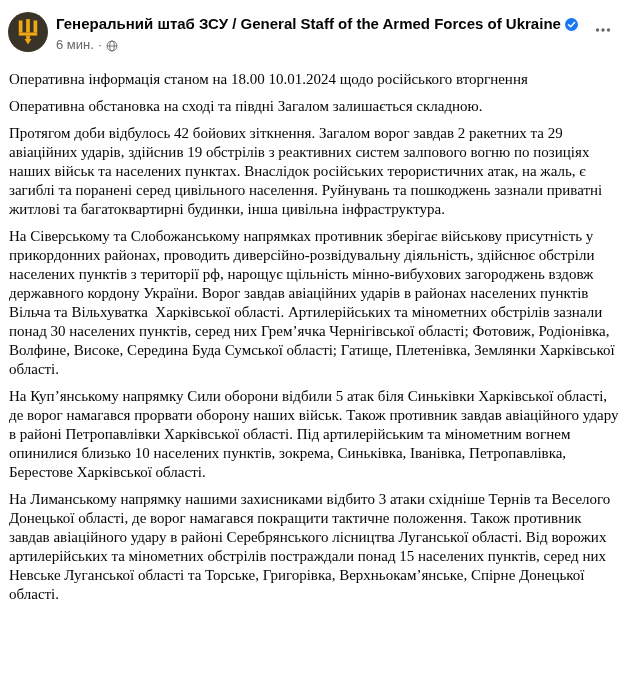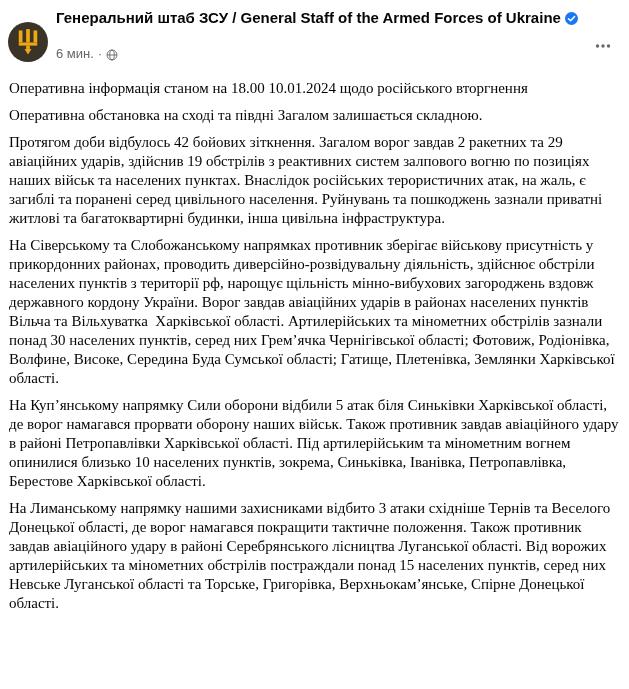--- a/index.html
+++ b/index.html
@@ -9,22 +9,22 @@
     height: 689px;
     overflow: hidden;
     font-family: "Liberation Sans", "DejaVu Sans", sans-serif;
     color: #050505;
   }
   .post { width: 100%; height: 100%; background: #ffffff; }
 
   
   .post-header {
     display: flex;
-    align-items: flex-end;
-    padding: 6px 10px 0 8px;
+    align-items: flex-start;
+    padding: 12px 10px 0 8px;
   }
   .avatar {
     width: 40px; height: 40px;
     border-radius: 50%;
     background: #3a3328;
     flex-shrink: 0;
     display: flex; align-items: center; justify-content: center;
     cursor: pointer;
   }
   .header-info { margin-left: 8px; padding-top: 2px; min-width: 0; }
@@ -32,21 +32,21 @@
     display: flex; align-items: center; gap: 4px;
     font-size: 15px; font-weight: 700; color: #050505;
     white-space: nowrap;
     line-height: 19px;
   }
   .name-row .page-name { cursor: pointer; }
   .verified { display: inline-flex; flex-shrink: 0; margin-top: 1px; }
   .meta-row {
     display: flex; align-items: center; gap: 4px;
     font-size: 13px; color: #65676b;
-    margin-top: 19px;
+    margin-top: 4px;
     line-height: 16px;
   }
   .meta-row .timestamp { cursor: pointer; }
   .meta-row .sep { font-weight: 400; }
   .globe { display: inline-flex; margin-top: 1px; }
   .more-btn {
     margin-left: auto;
     width: 32px; height: 32px;
     border-radius: 50%;
     display: flex; align-items: center; justify-content: center;

